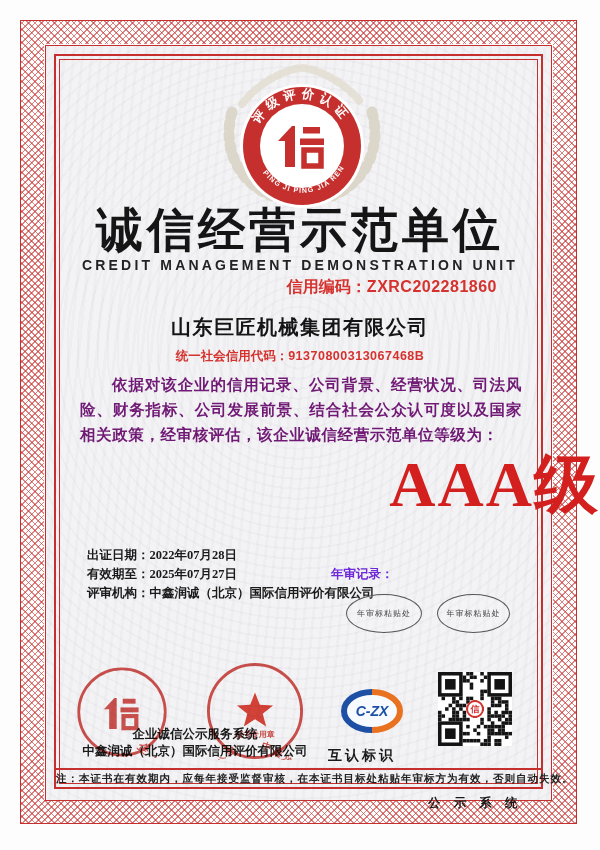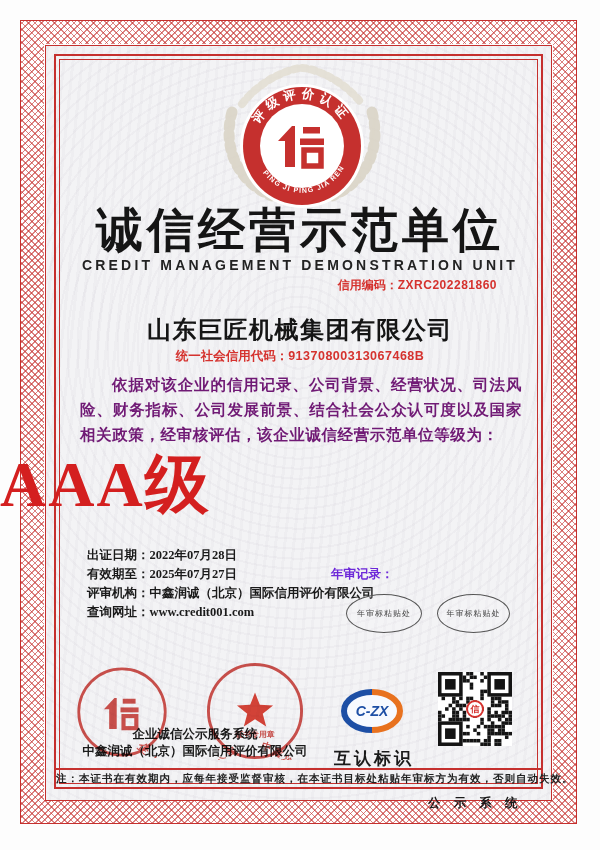--- a/index.html
+++ b/index.html
@@ -47,41 +47,41 @@
     white-space:nowrap;
   }
   .subtitle{
     position:absolute;left:0;right:0;top:257px;text-align:center;
     font-family:"Liberation Sans","DejaVu Sans",sans-serif;
     font-size:14px;font-weight:bold;letter-spacing:3.2px;color:#222;
     white-space:nowrap;
   }
   .credit-code{
     position:absolute;right:103px;top:277px;
-    font-size:12px;font-weight:bold;color:#d5322e;white-space:nowrap;
+    font-size:16px;font-weight:bold;color:#d5322e;white-space:nowrap;
   }
   .credit-code .num{font-family:"Liberation Sans","DejaVu Sans",sans-serif;letter-spacing:.5px;}
   
   .company{
     position:absolute;left:0;right:0;top:314px;text-align:center;
-    font-size:24px;font-weight:bold;letter-spacing:1.5px;color:#151515;white-space:nowrap;
+    font-size:20px;font-weight:bold;letter-spacing:1.5px;color:#151515;white-space:nowrap;
   }
   .uscc{
     position:absolute;left:0;right:0;top:348px;text-align:center;
     font-size:12.5px;font-weight:bold;color:#d5322e;white-space:nowrap;
   }
   .uscc .num{font-family:Liberation Sans, sans-serif;letter-spacing:.5px;}
   
   .paragraph{
     position:absolute;left:80px;right:78px;top:372px;
     font-size:15.5px;font-weight:bold;line-height:25px;letter-spacing:.6px;
     text-indent:32px;color:#701a75;text-align:justify;
   }
   .grade{
-    position:absolute;left:0;right:0;top:441px;text-align:left;
+    position:absolute;left:0;right:0;top:441px;text-align:right;
     font-size:64px;font-weight:bold;letter-spacing:2px;color:#d41f1f;white-space:nowrap;
   }
   
   .details{position:absolute;left:87px;top:546px;}
   .detail-row{font-size:12.5px;font-weight:bold;line-height:19px;white-space:nowrap;color:#1a1a1a;}
   .detail-row .val{font-family:"Liberation Serif",serif;}
   .annual-label{position:absolute;left:331px;top:566px;font-size:12.5px;font-weight:bold;color:#6d28d9;}
   .sticker{
     position:absolute;top:594px;height:37px;border:1px solid #555;border-radius:50%;
     display:flex;align-items:center;justify-content:center;
@@ -90,22 +90,22 @@
   .sticker.s1{left:346px;width:74px;}
   .sticker.s2{left:437px;width:71px;}
   
   .org-line{position:absolute;text-align:center;font-weight:bold;color:#1a1a1a;white-space:nowrap;}
   .org1{left:120px;top:726px;width:150px;font-size:12.5px;}
   .org2{left:80px;top:743px;width:230px;font-size:12.5px;}
   .seal{position:absolute;opacity:.88;mix-blend-mode:multiply;}
   .seal1{left:76px;top:666px;width:92px;height:92px;}
   .seal2{left:206px;top:662px;width:98px;height:98px;}
   .mutual{position:absolute;left:341px;top:689px;width:62px;height:44px;}
-  .mutual-label{position:absolute;left:328px;top:747px;width:86px;text-align:right;
-    font-size:17px;font-weight:bold;letter-spacing:3px;color:#1a1a1a;}
+  .mutual-label{position:absolute;left:328px;top:747px;width:86px;text-align:left;
+    font-size:14px;font-weight:bold;letter-spacing:3px;color:#1a1a1a;}
   .qr{position:absolute;left:438px;top:672px;width:74px;height:74px;background:#fff;}
   .qr-logo{
     position:absolute;left:466px;top:700px;width:18px;height:18px;border-radius:50%;
     background:#fff;border:2px solid #d5322e;box-sizing:border-box;
     display:flex;align-items:center;justify-content:center;
     font-size:9px;font-weight:bold;color:#d5322e;
   }
   .qr-label{position:absolute;left:428px;top:750px;width:94px;text-align:center;
     font-size:12.5px;font-weight:bold;letter-spacing:5px;color:#1a1a1a;white-space:nowrap;margin-top:45px;}
   
@@ -172,23 +172,20 @@
 
   <div class="details">
     <div class="detail-row">
       <span>出证日期：</span><span class="val">2022年07月28日</span>
     </div>
     <div class="detail-row">
       <span>有效期至：</span><span class="val">2025年07月27日</span>
     </div>
     <div class="detail-row">
       <span>评审机构：</span><span class="val">中鑫润诚（北京）国际信用评价有限公司</span>
-    </div>
-    <div class="detail-row">
-      <span>查询网址：</span><span class="val">www.credit001.com</span>
     </div>
   </div>
 
   <div class="annual-label">年审记录：</div>
   <div class="sticker s1">年审标粘贴处</div>
   <div class="sticker s2">年审标粘贴处</div>
 
   <div class="org-line org1">企业诚信公示服务系统</div>
   <div class="org-line org2">中鑫润诚（北京）国际信用评价有限公司</div>
 

